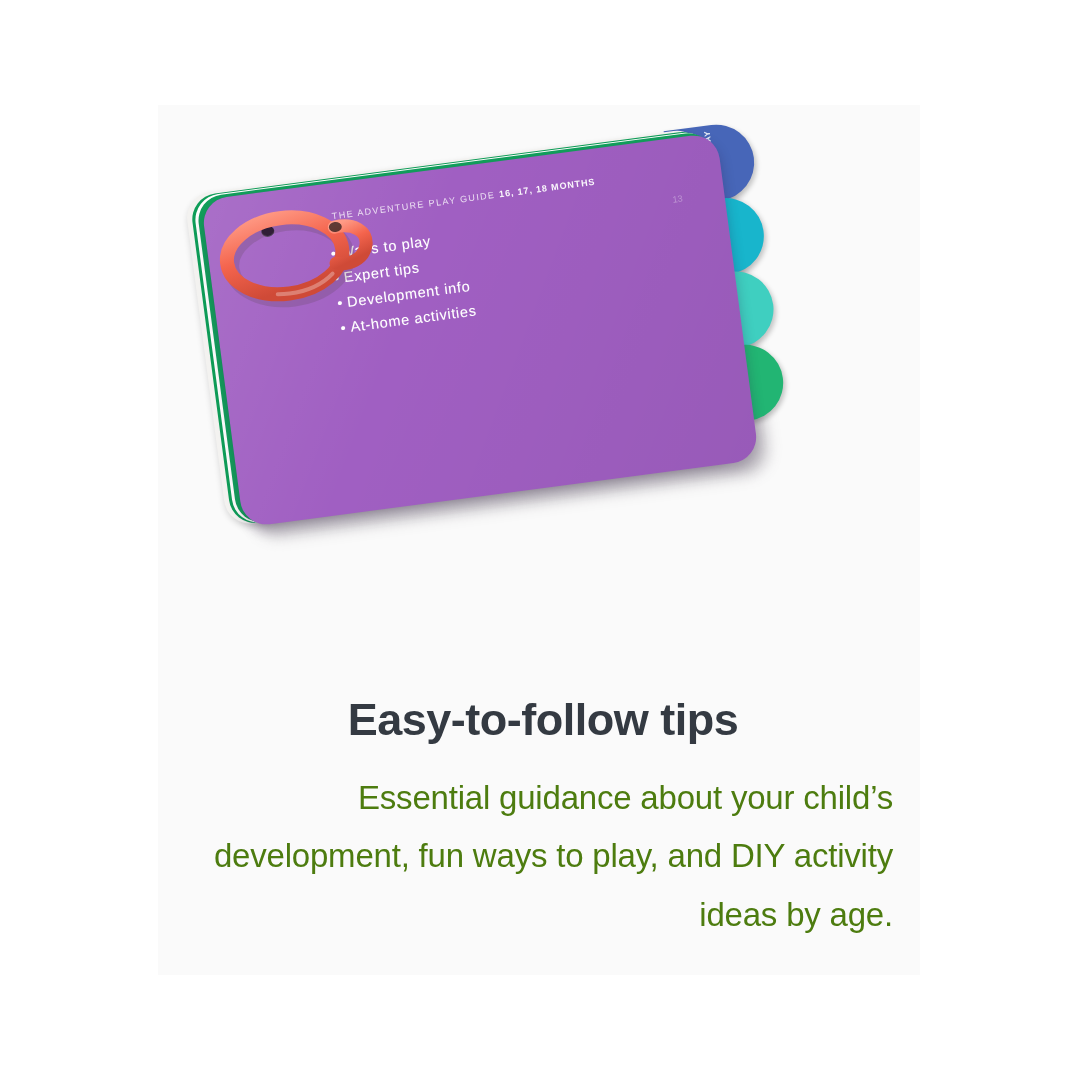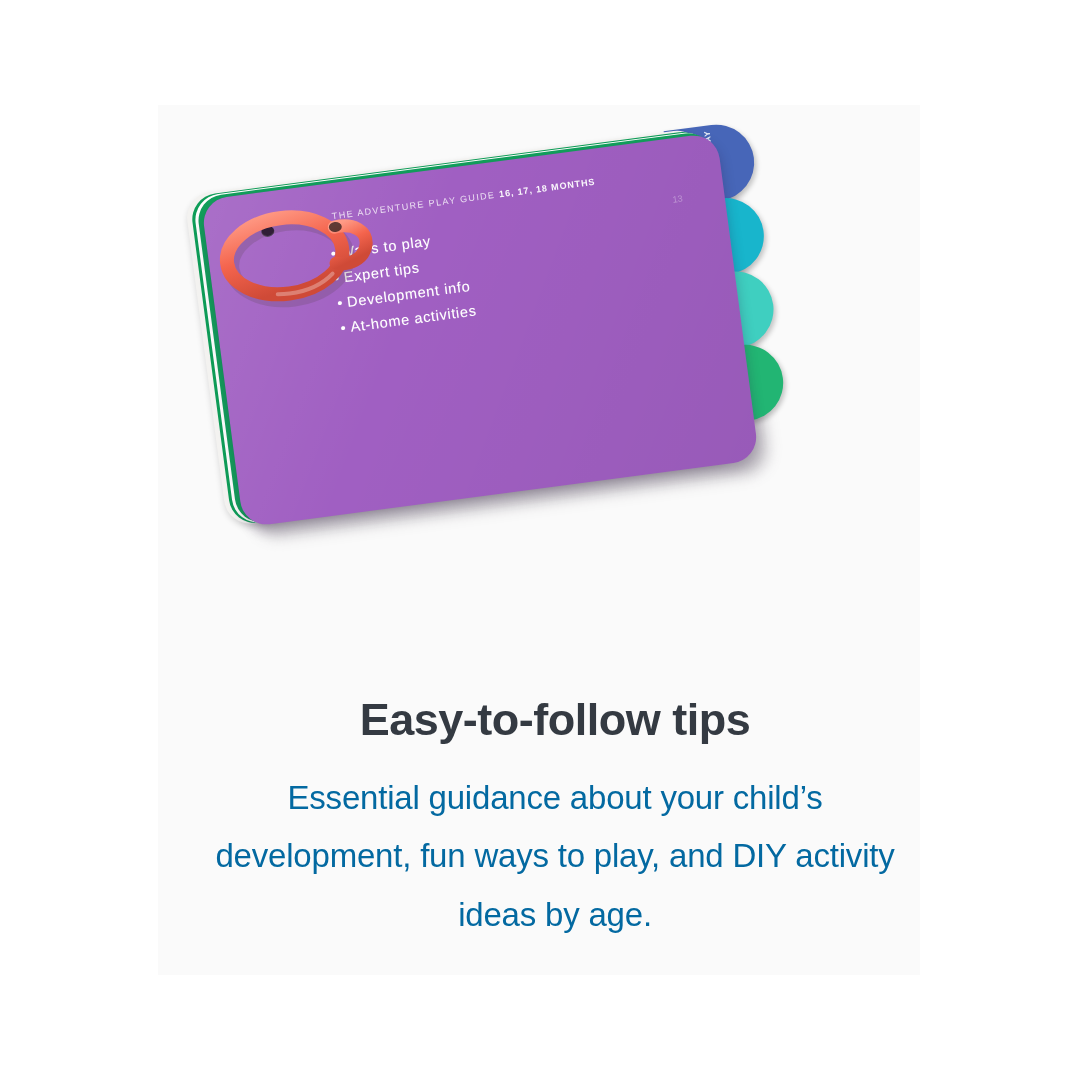--- a/index.html
+++ b/index.html
@@ -217,40 +217,41 @@
     top: 6px;
     width: 210px;
     height: 130px;
     z-index: 40;
     pointer-events: none;
   }
 
   
   .caption {
     position: absolute;
-    left: 16px;
+    left: 4px;
     top: 590px;
     width: 762px;
     text-align: center;
   }
   .caption-title {
     margin: 0;
     font-size: 45px;
     font-weight: bold;
     color: #343a42;
     letter-spacing: -0.5px;
     line-height: 1.1;
   }
   .caption-body {
     margin: 24px auto 0 auto;
     width: 700px;
     font-size: 33px;
     line-height: 1.78;
-    color: #0369a1;
+    color: #4d7c0f;
     letter-spacing: -0.2px;
+    text-align: right;
   }
 </style>
 </head>
 <body>
 
 <div id="stage">
 
   <div class="panel">
 
     <div class="hero">

